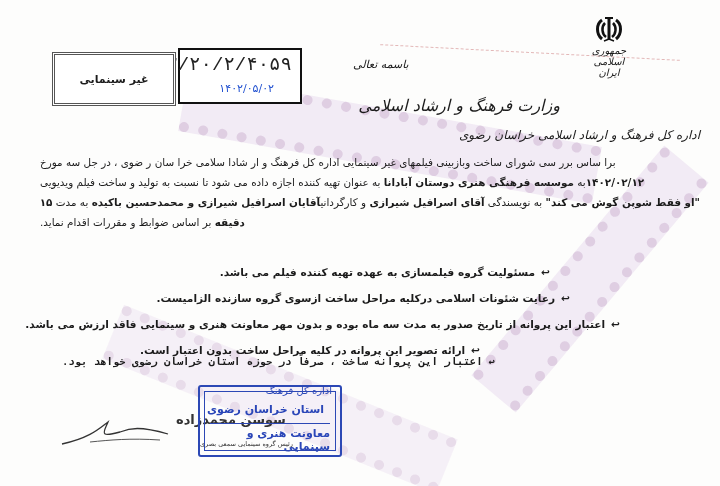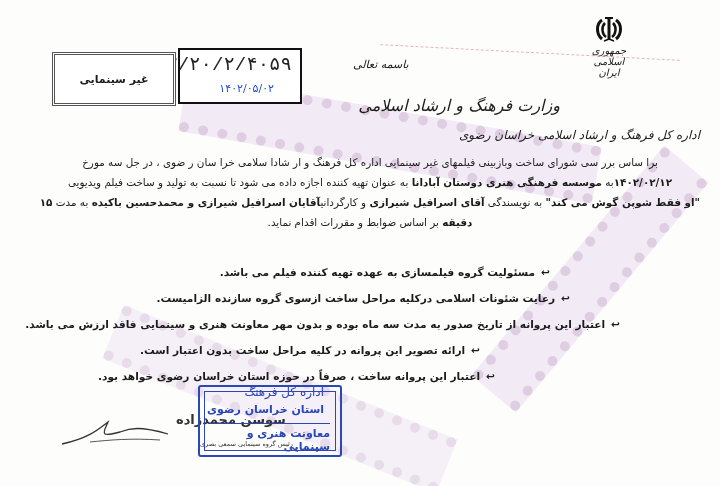--- a/index.html
+++ b/index.html
@@ -36,34 +36,34 @@
   .box-number {
     position:absolute; left:178px; top:48px; width:120px; height:52px;
     border:2px solid #111; background:#fff; direction:rtl;
   }
   .box-number .num { position:absolute; right:8px; top:2px; font-size:19px; font-family:Liberation Mono, monospace; letter-spacing:1px; color:#222; }
   .box-number .date { position:absolute; right:26px; top:32px; font-size:11px; color:#1f4fd0; letter-spacing:2px; }
 
   .ministry { position:absolute; right:160px; top:96px; direction:rtl; font-family:"DejaVu Serif", serif; font-style:italic; font-size:16px; }
   .dept { position:absolute; right:20px; top:128px; direction:rtl; font-family:"DejaVu Serif", serif; font-style:italic; font-size:12px; }
 
-  .body { position:absolute; right:20px; top:152px; width:660px; direction:rtl; text-align:center; font-size:10.4px; line-height:20px; }
+  .body { position:absolute; right:20px; top:152px; width:660px; direction:rtl; text-align:left; font-size:10.4px; line-height:20px; }
   .body b { font-weight:bold; }
   .body .line { white-space:nowrap; overflow:hidden; }
 
   .bullets { position:absolute; top:262px; right:0; width:720px; direction:rtl; font-size:10.6px; font-weight:bold; }
   .bullet { position:absolute; white-space:nowrap; }
   .bullet .arrow { font-weight:bold; margin-left:6px; }
 
   .stamp {
     position:absolute; left:198px; top:385px; width:140px; height:68px;
     border:2px solid #2c48b5; border-radius:3px; color:#2a46b8; direction:rtl;
   }
   .stamp:after { content:""; position:absolute; left:4px; right:4px; top:4px; bottom:4px; border:1px solid #2c48b5; }
-  .stamp .l1 { position:absolute; right:16px; top:-2px; font-size:12px; }
+  .stamp .l1 { position:absolute; right:8px; top:-2px; font-size:10px; }
   .stamp .l2 { position:absolute; right:16px; top:16px; font-size:11px; font-weight:bold; }
   .stamp .div { position:absolute; left:10px; right:10px; top:36px; border-top:1px solid #2c48b5; }
   .stamp .l3 { position:absolute; right:10px; top:40px; font-size:11px; font-weight:bold; }
 
   .signer { position:absolute; left:176px; top:412px; direction:rtl; font-size:13px; font-weight:bold; color:#333; }
   .signer-title { position:absolute; left:200px; top:440px; direction:rtl; font-size:6.5px; color:#333; }
   .signature { position:absolute; left:60px; top:418px; }
 </style>
 </head>
 <body>
@@ -127,21 +127,21 @@
   </div>
   <div class="bullet" style="right:150px; top:30px;">
     <span class="arrow">↩</span><span>رعایت شئونات اسلامی درکلیه مراحل ساخت ازسوی گروه سازنده الزامیست.</span>
   </div>
   <div class="bullet" style="right:100px; top:56px;">
     <span class="arrow">↩</span><span>اعتبار این پروانه از تاریخ صدور به مدت سه ماه بوده و بدون مهر معاونت هنری و سینمایی فاقد ارزش می باشد.</span>
   </div>
   <div class="bullet" style="right:240px; top:82px;">
     <span class="arrow">↩</span><span>ارائه تصویر این پروانه در کلیه مراحل ساخت بدون اعتبار است.</span>
   </div>
-  <div class="bullet" style="right:225px; top:108px;">
+  <div class="bullet" style="right:225px; top:93px;font-family:Liberation Mono, monospace;">
     <span class="arrow">↩</span><span>اعتبار این پروانه ساخت ، صرفاً در حوزه استان خراسان رضوی خواهد بود.</span>
   </div>
 </div>
 
 <svg class="signature" width="110" height="30" viewBox="0 0 110 30">
   <path d="M2 26 C30 20 40 10 48 4 C44 14 38 20 60 14 C70 10 80 8 108 16" stroke="#333" stroke-width="1.3" fill="none"></path>
   <path d="M30 24 C50 22 70 20 100 22" stroke="#555" stroke-width="1" fill="none"></path>
 </svg>
 
 <div class="signer">سوسن محمدزاده</div>

